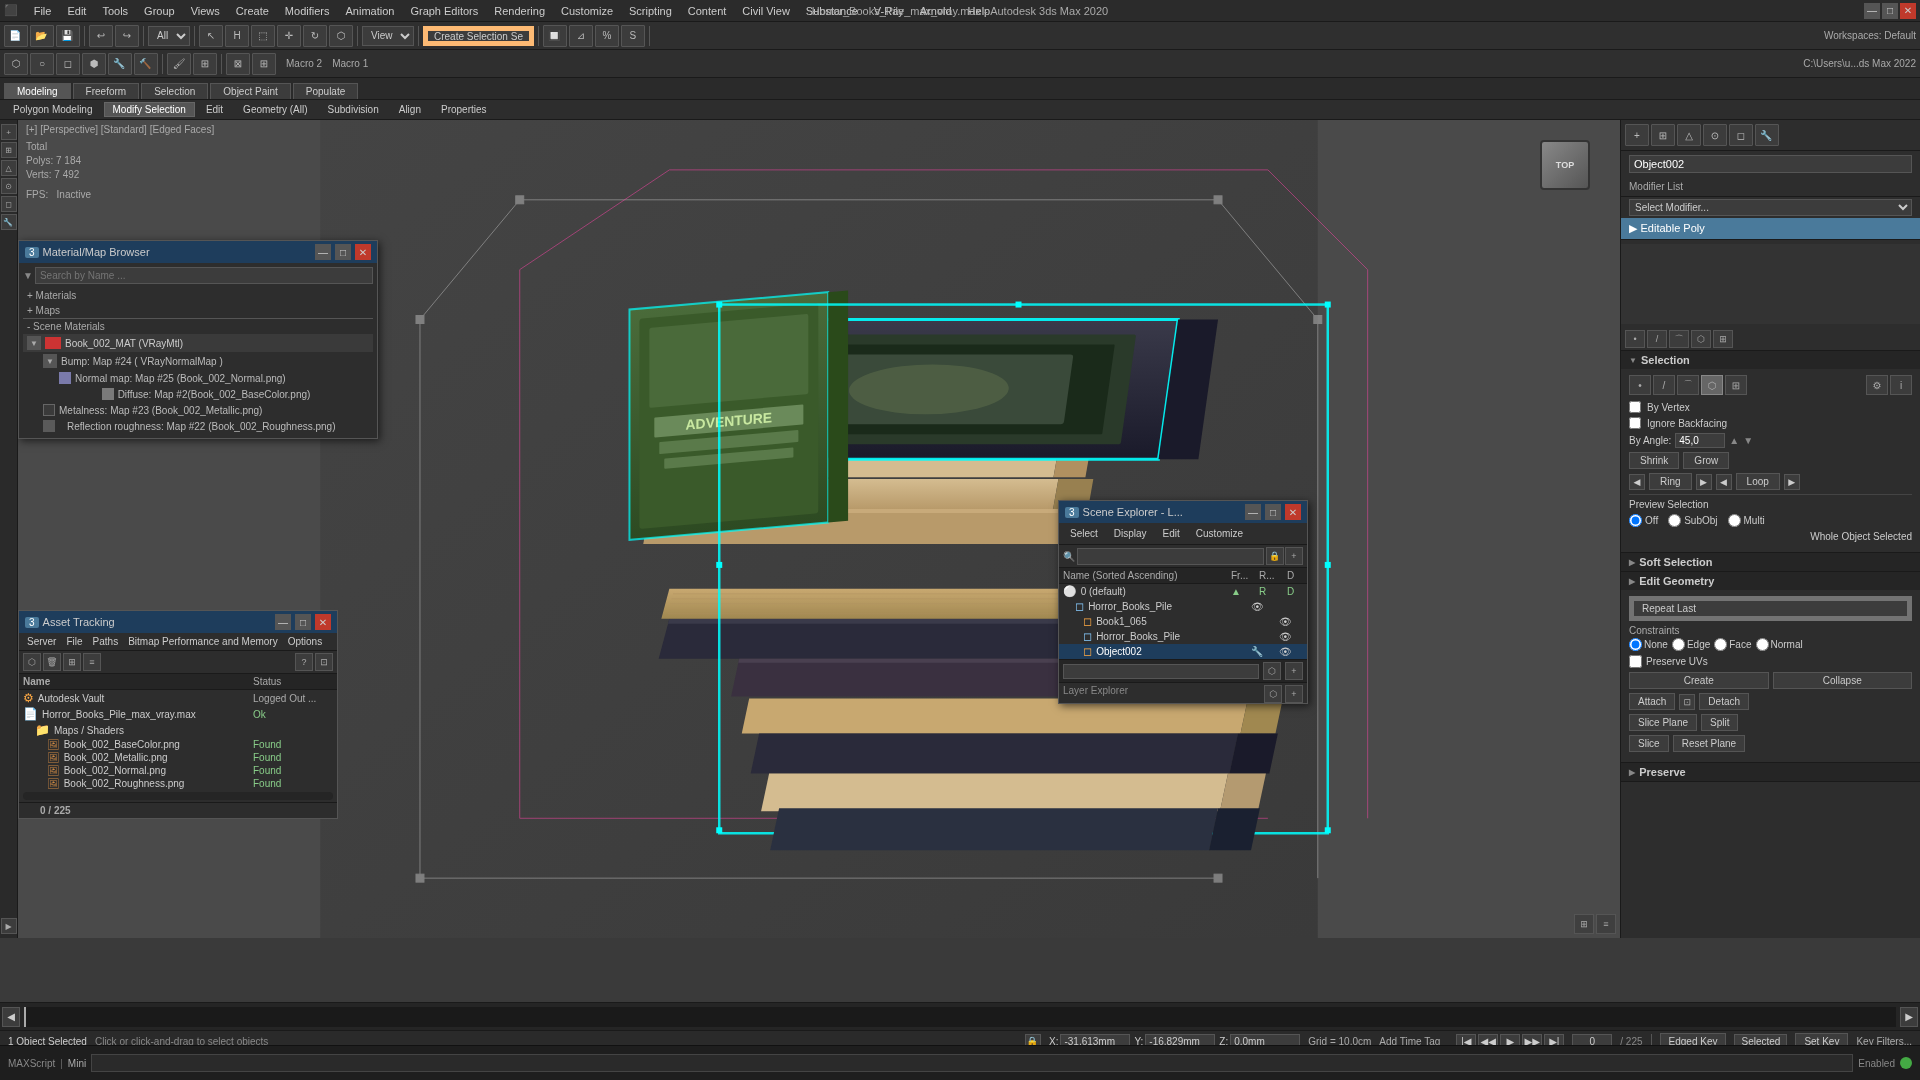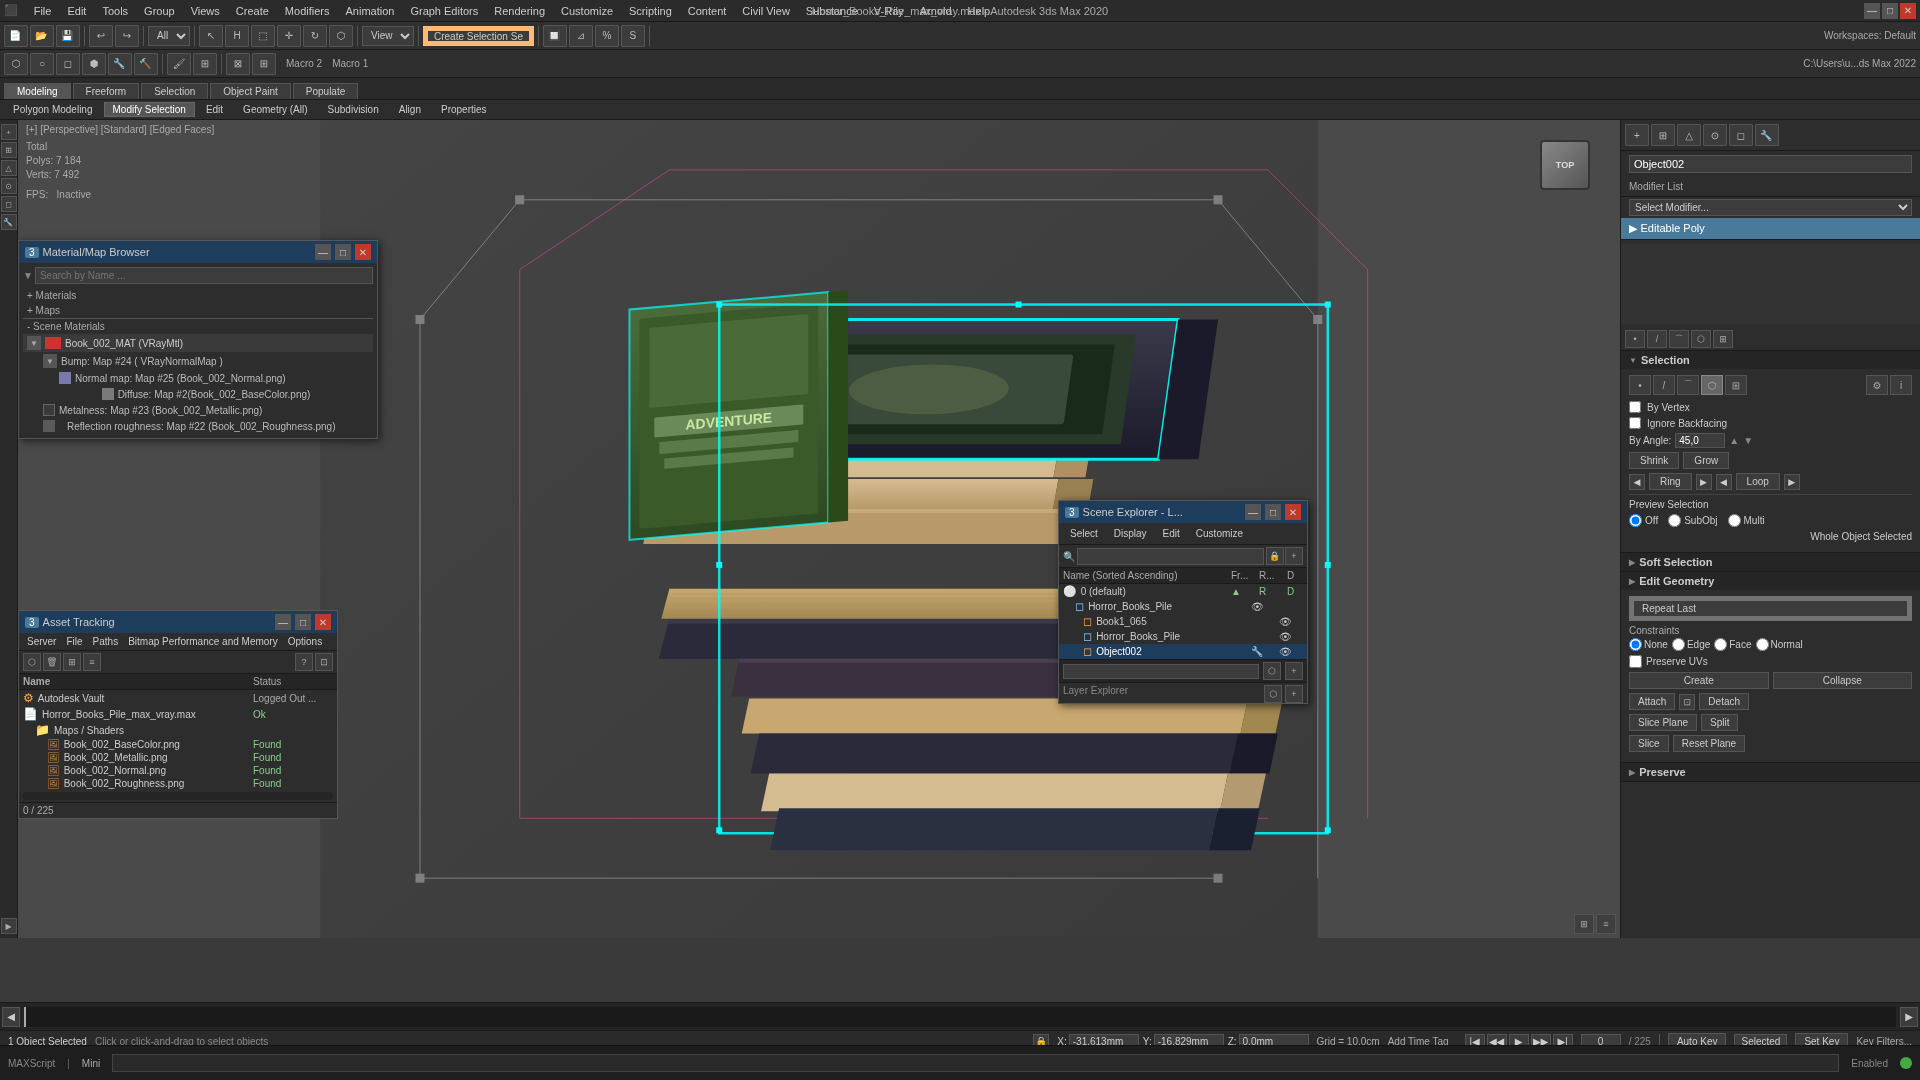--- a/index.html
+++ b/index.html
@@ -625,24 +625,25 @@
     .at-scrollbar {
       background: #252525;
       height: 8px;
       margin: 2px 4px;
       border-radius: 4px;
     }
     .at-footer {
       display: flex;
       align-items: center;
       justify-content: space-between;
-      padding: 2px 4px;
+      padding: 2px 21px;
       border-top: 1px solid #1a1a1a;
       font-size: 10px;
       color: #aaa;
+      font-weight: bold;
     }
     .timeline-bar {
       background: #252525;
       height: 28px;
       display: flex;
       align-items: center;
       border-top: 1px solid #1a1a1a;
     }
     .timeline-track {
       flex: 1;
@@ -1470,26 +1471,26 @@
     <div class="play-btn">|◀</div>
     <div class="play-btn">◀◀</div>
     <div class="play-btn">▶</div>
     <div class="play-btn">▶▶</div>
     <div class="play-btn">▶|</div>
   </div>
   <input type="text" class="frame-input" value="0" style="">
   <span style="font-size:10px;color:#888;">/ <span>225</span></span>
 
   <div style="width:1px;height:16px;background:#555;"></div>
-  <button class="autokey-btn">Auto Key</button>
+  <button class="autokey-btn">Edged Key</button>
   <span class="selected-badge">Selected</span>
   <button class="autokey-btn">Set Key</button>
   <span style="font-size:10px;color:#aaa;">Key Filters...</span>
 </div>
 
-<div class="maxscript-bar" style="position:fixed;bottom:0;left:0;right:0;height:28px;background:#1e1e1e;border-top:1px solid #111;display:flex;align-items:center;padding:17px 8px;gap:12px;z-index:50;">
+<div class="maxscript-bar" style="position:fixed;bottom:0;left:0;right:0;height:28px;background:#1e1e1e;border-top:1px solid #111;display:flex;align-items:center;padding:17px 8px;gap:5px;z-index:50;">
   <span class="maxscript-label">MAXScript</span>
   <span style="font-size:10px;color:#666;">|</span>
   <span class="maxscript-status">Mini</span>
   <div style="flex:1;height:18px;background:#2a2a2a;border:1px solid #444;"></div>
   <span style="font-size:10px;color:#888;">Enabled</span>
   <span style="width:12px;height:12px;background:#44aa44;border-radius:50%;display:inline-block;"></span>
 </div>
 
 </body></html>

